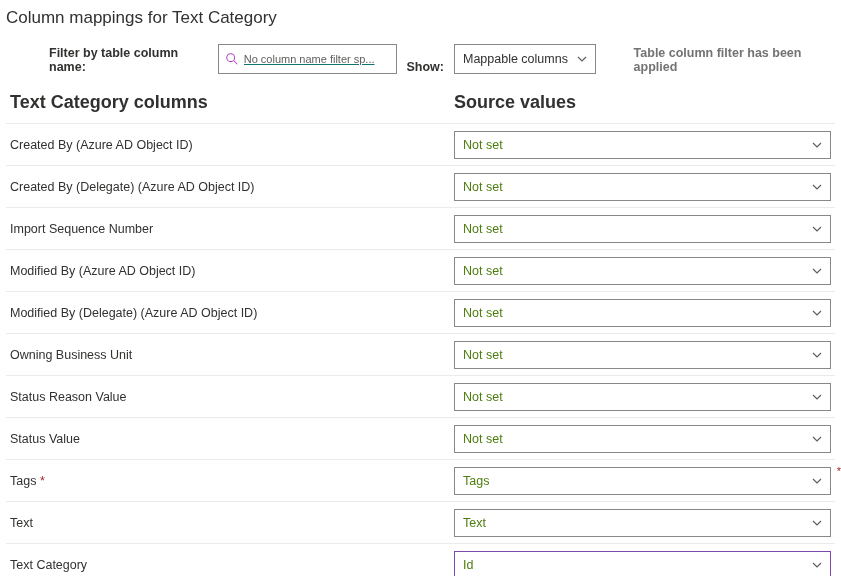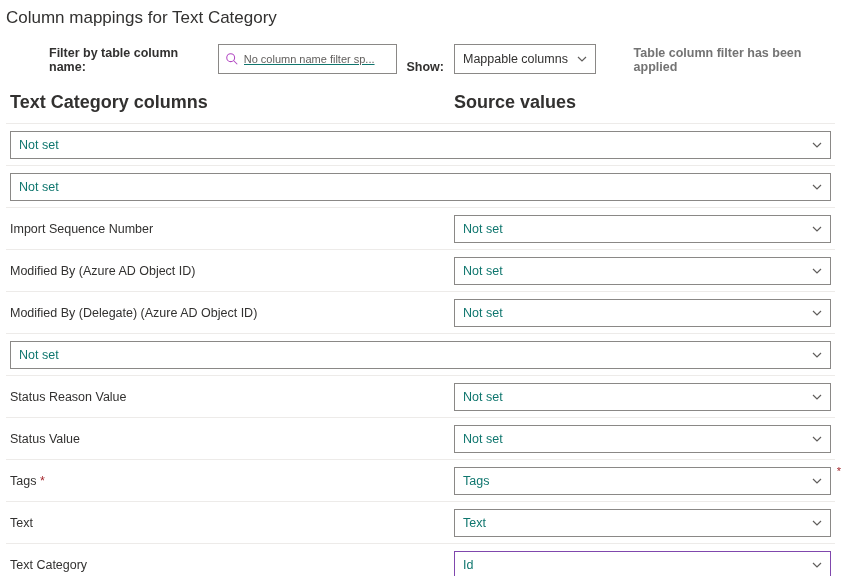--- a/index.html
+++ b/index.html
@@ -89,21 +89,21 @@
   flex: 1;
   display: flex;
   align-items: center;
   justify-content: space-between;
   border: 1px solid #8a8886;
   height: 28px;
   padding: 0 8px;
   background: #fff;
   cursor: pointer;
   font-size: 12.5px;
-  color: #0f766e;
+  color: #4d7c0f;
 }
 .row-select.highlighted {
   border: 1.5px solid #8047ad;
 }
 .chev {
   width: 10px;
   height: 10px;
   flex: 0 0 auto;
 }
 .chev path {
@@ -143,30 +143,32 @@
 </div>
 
 <div class="headers">
   <div class="header-left">Text Category columns</div>
   <div class="header-right">Source values</div>
 </div>
 
 <div id="rows">
     <div class="row-wrap">
       <div class="row">
-        <div class="row-select">
-          <span>Not set</span>
-          <svg class="chev" viewBox="0 0 10 10">
-            <path d="M1 3 L5 7 L9 3"></path>
-          </svg>
-        </div>
-      </div>
-    </div>
-    <div class="row-wrap">
-      <div class="row">
+        <div class="row-label">Created By (Azure AD Object ID)</div>
+        <div class="row-select">
+          <span>Not set</span>
+          <svg class="chev" viewBox="0 0 10 10">
+            <path d="M1 3 L5 7 L9 3"></path>
+          </svg>
+        </div>
+      </div>
+    </div>
+    <div class="row-wrap">
+      <div class="row">
+        <div class="row-label">Created By (Delegate) (Azure AD Object ID)</div>
         <div class="row-select">
           <span>Not set</span>
           <svg class="chev" viewBox="0 0 10 10">
             <path d="M1 3 L5 7 L9 3"></path>
           </svg>
         </div>
       </div>
     </div>
     <div class="row-wrap">
       <div class="row">
@@ -196,20 +198,21 @@
         <div class="row-select">
           <span>Not set</span>
           <svg class="chev" viewBox="0 0 10 10">
             <path d="M1 3 L5 7 L9 3"></path>
           </svg>
         </div>
       </div>
     </div>
     <div class="row-wrap">
       <div class="row">
+        <div class="row-label">Owning Business Unit</div>
         <div class="row-select">
           <span>Not set</span>
           <svg class="chev" viewBox="0 0 10 10">
             <path d="M1 3 L5 7 L9 3"></path>
           </svg>
         </div>
       </div>
     </div>
     <div class="row-wrap">
       <div class="row">

